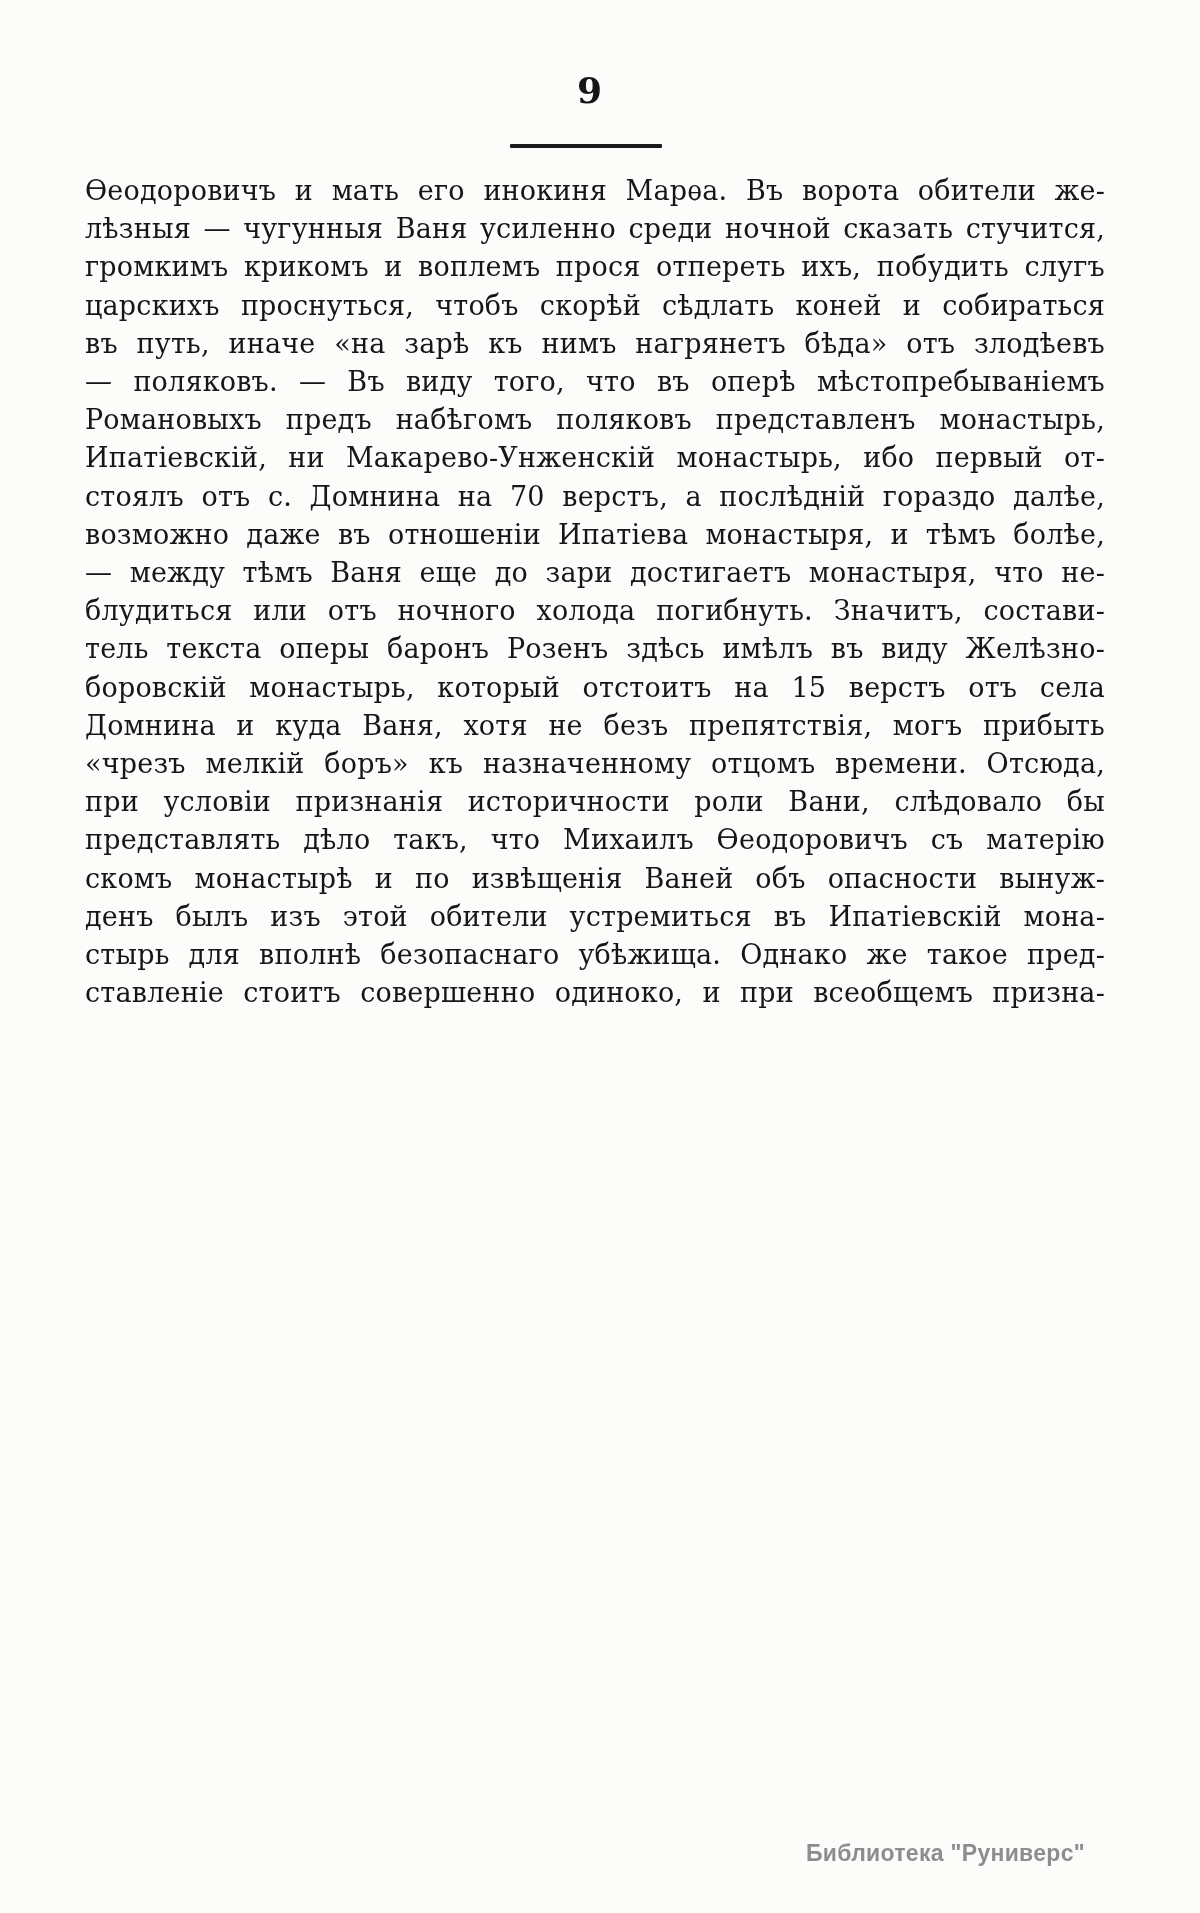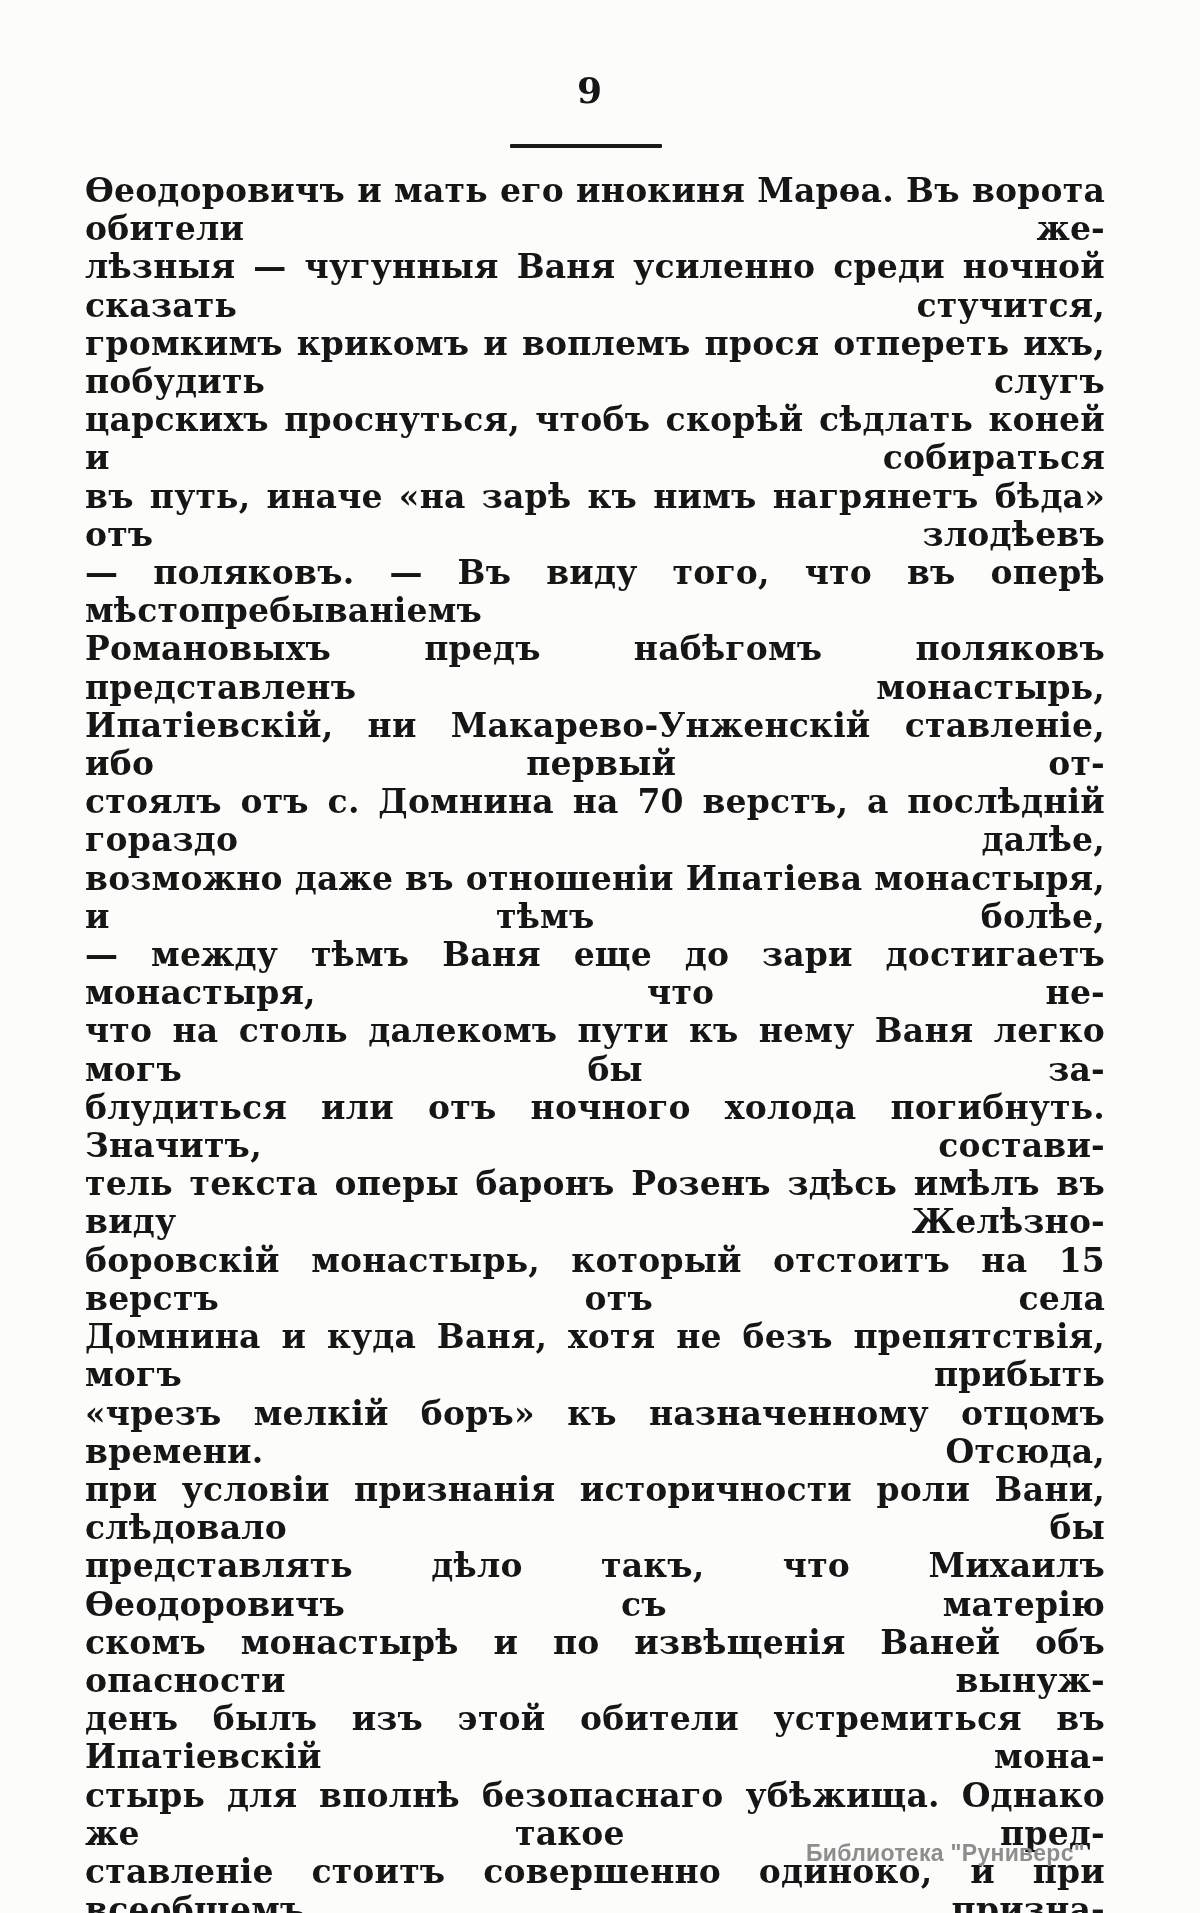--- a/index.html
+++ b/index.html
@@ -39,22 +39,22 @@
     background: #1b1b1b;
     border-radius: 1px;
   }
   .text-block {
     position: absolute;
     top: 172px;
     left: 85px;
     width: 1020px;
   }
   .line {
-    font-size: 33px;
-    font-weight: bold;
+    font-size: 27px;
+    font-weight: normal;
     line-height: 38.2px;
     white-space: normal;
     text-align: justify;
     text-align-last: justify;
     letter-spacing: 0.2px;
   }
   .watermark {
     position: absolute;
     top: 1840px;
     right: 115px;
@@ -77,25 +77,24 @@
   <div class="page-number-rule"></div>
 
   <main class="text-block" id="text-block">
       <div class="line">Ѳеодоровичъ и мать его инокиня Марѳа. Въ ворота обители же-</div>
       <div class="line">лѣзныя — чугунныя Ваня усиленно среди ночной сказать стучится,</div>
       <div class="line">громкимъ крикомъ и воплемъ прося отпереть ихъ, побудить слугъ</div>
       <div class="line">царскихъ проснуться, чтобъ скорѣй сѣдлать коней и собираться</div>
       <div class="line">въ путь, иначе «на зарѣ къ нимъ нагрянетъ бѣда» отъ злодѣевъ</div>
       <div class="line">— поляковъ. — Въ виду того, что въ оперѣ мѣстопребываніемъ</div>
       <div class="line">Романовыхъ предъ набѣгомъ поляковъ представленъ монастырь,</div>
-      <div class="line">Ипатіевскій, ни Макарево-Унженскій ставленіе, ибо первый от-</div>
+      <div class="line">Ипатіевскій, ни Макарево-Унженскій монастырь, ибо первый от-</div>
       <div class="line">стоялъ отъ с. Домнина на 70 верстъ, а послѣдній гораздо далѣе,</div>
       <div class="line">возможно даже въ отношеніи Ипатіева монастыря, и тѣмъ болѣе,</div>
       <div class="line">— между тѣмъ Ваня еще до зари достигаетъ монастыря, что не-</div>
-      <div class="line">что на столь далекомъ пути къ нему Ваня легко могъ бы за-</div>
       <div class="line">блудиться или отъ ночного холода погибнуть. Значитъ, состави-</div>
       <div class="line">тель текста оперы баронъ Розенъ здѣсь имѣлъ въ виду Желѣзно-</div>
       <div class="line">боровскій монастырь, который отстоитъ на 15 верстъ отъ села</div>
       <div class="line">Домнина и куда Ваня, хотя не безъ препятствія, могъ прибыть</div>
       <div class="line">«чрезъ мелкій боръ» къ назначенному отцомъ времени. Отсюда,</div>
       <div class="line">при условіи признанія историчности роли Вани, слѣдовало бы</div>
       <div class="line">представлять дѣло такъ, что Михаилъ Ѳеодоровичъ съ матерію</div>
       <div class="line">скомъ монастырѣ и по извѣщенія Ваней объ опасности вынуж-</div>
       <div class="line">денъ былъ изъ этой обители устремиться въ Ипатіевскій мона-</div>
       <div class="line">стырь для вполнѣ безопаснаго убѣжища. Однако же такое пред-</div>

